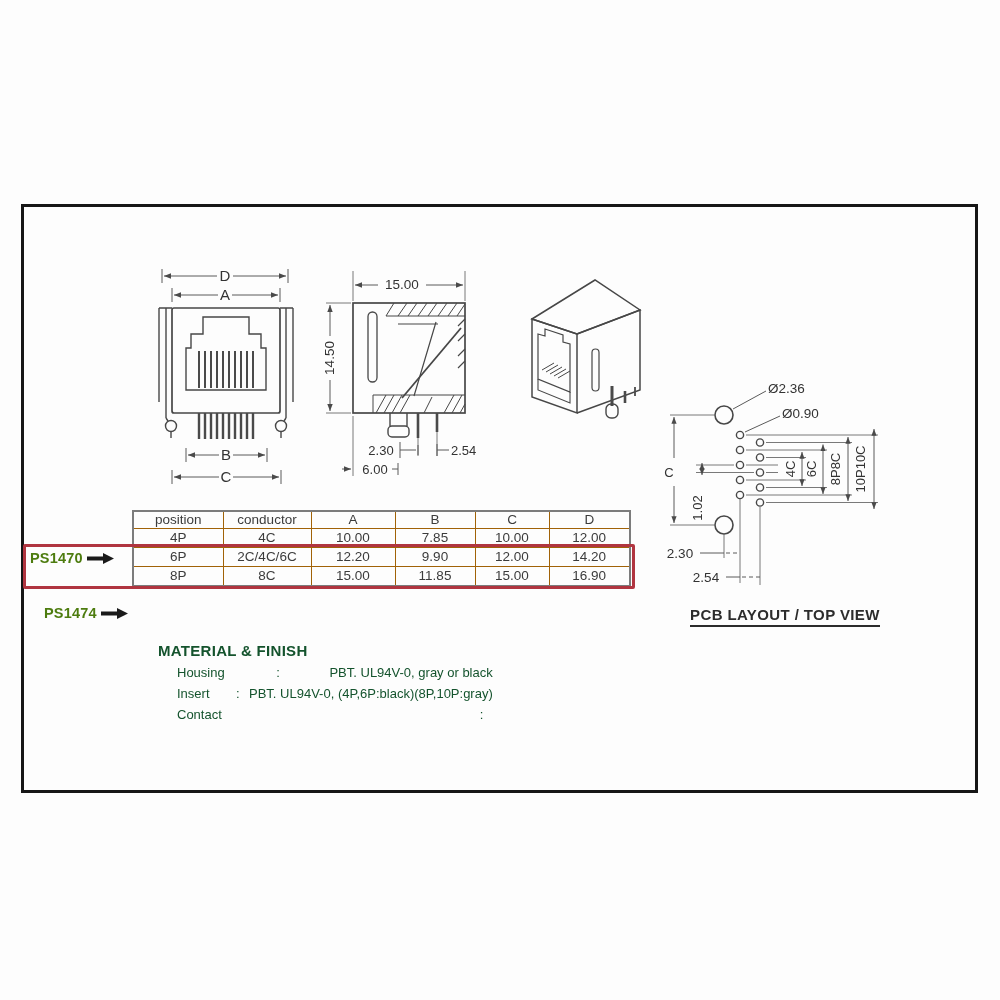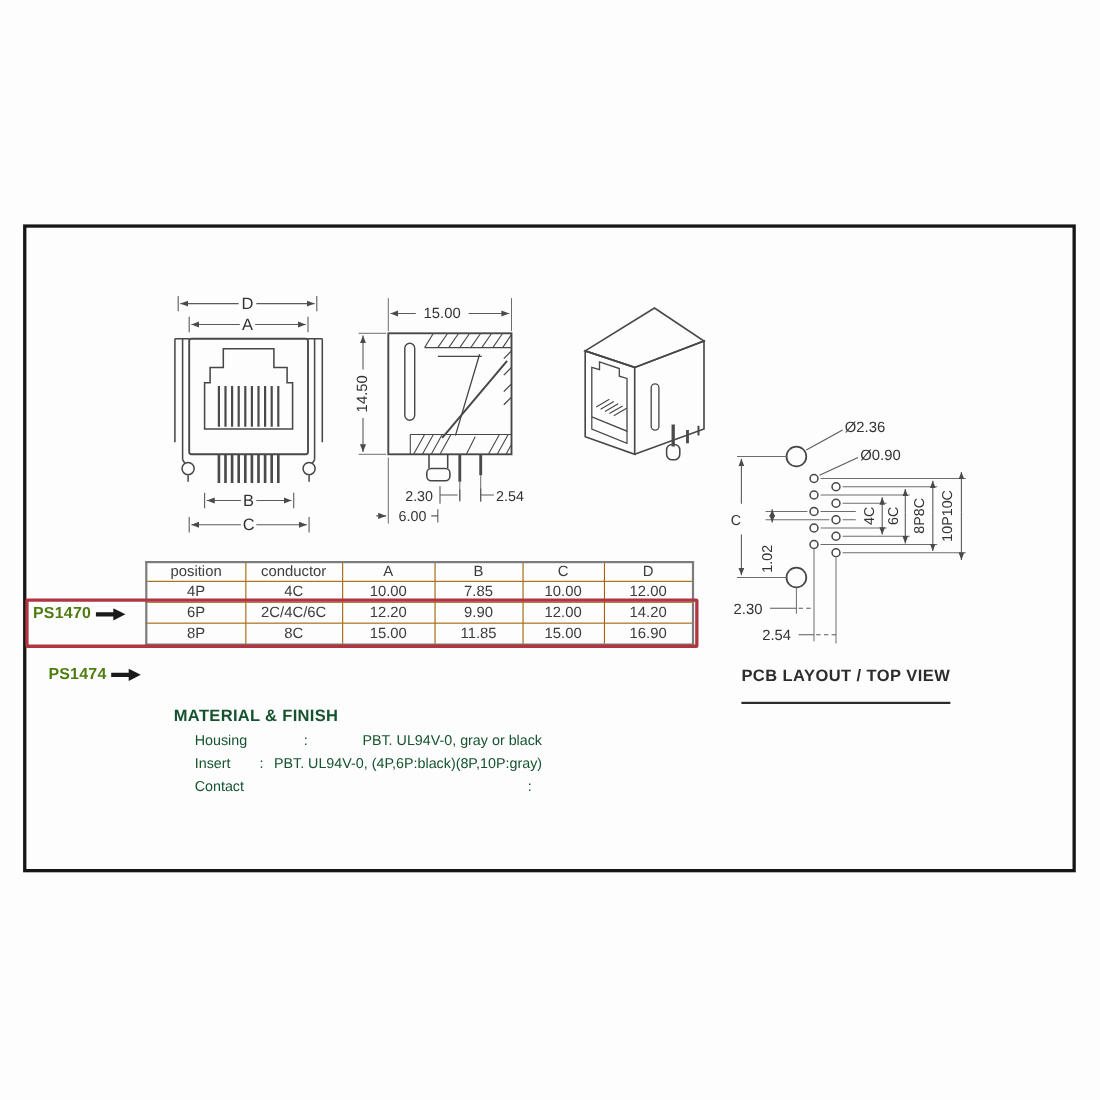--- a/index.html
+++ b/index.html
@@ -34,23 +34,23 @@
     position:absolute; left:23px; top:544px; width:612px; height:45px;
     border:3px solid #b03540; border-radius:2px; z-index:6; pointer-events:none;
   }
 
   .part-label {
     position:absolute; display:flex; align-items:center; gap:4px;
     font-size:14.5px; font-weight:700; color:#4d7c0f; letter-spacing:0.2px;
   }
 
   .pcb-title {
-    position:absolute; left:674px; top:606px;
+    position:absolute; left:690px; top:606px;
     font-size:15px; font-weight:700; letter-spacing:0.4px; color:#2c2c2c;
-    border-bottom:2px solid #2c2c2c; padding-bottom:15px;
+    border-bottom:2px solid #2c2c2c; padding-bottom:2px;
   }
 
   .material { position:absolute; left:158px; top:642px; color:#14532d; }
   .material .mat-title { font-size:15px; font-weight:600; letter-spacing:0.3px; }
   .material .mat-rows { margin:6px 0 0 19px; }
   .material .mat-row { display:flex; height:21px; font-size:13px; font-weight:500;justify-content:space-between; }
   .material .mat-label { width:59px; }
   .material .mat-colon { width:13px; }
 
   svg text { font-family:"Liberation Sans", sans-serif; fill:#333; }

